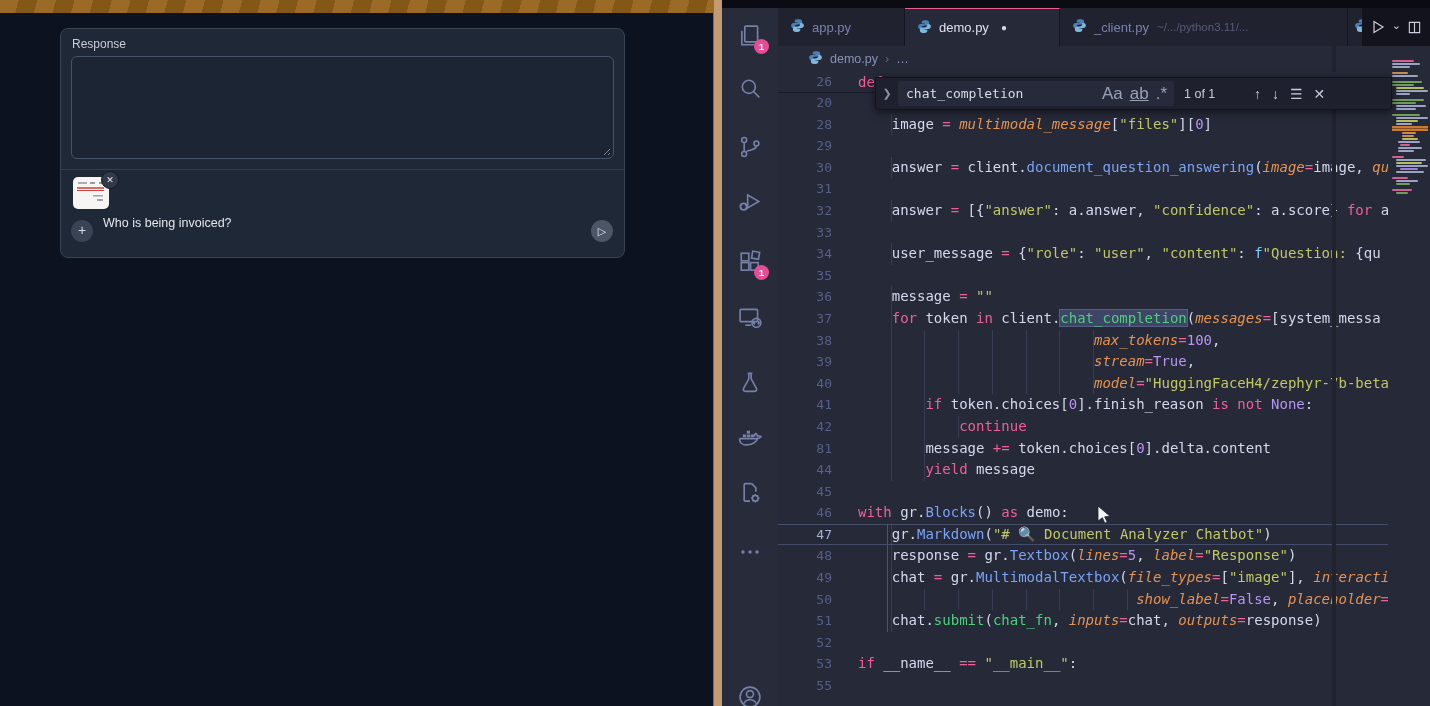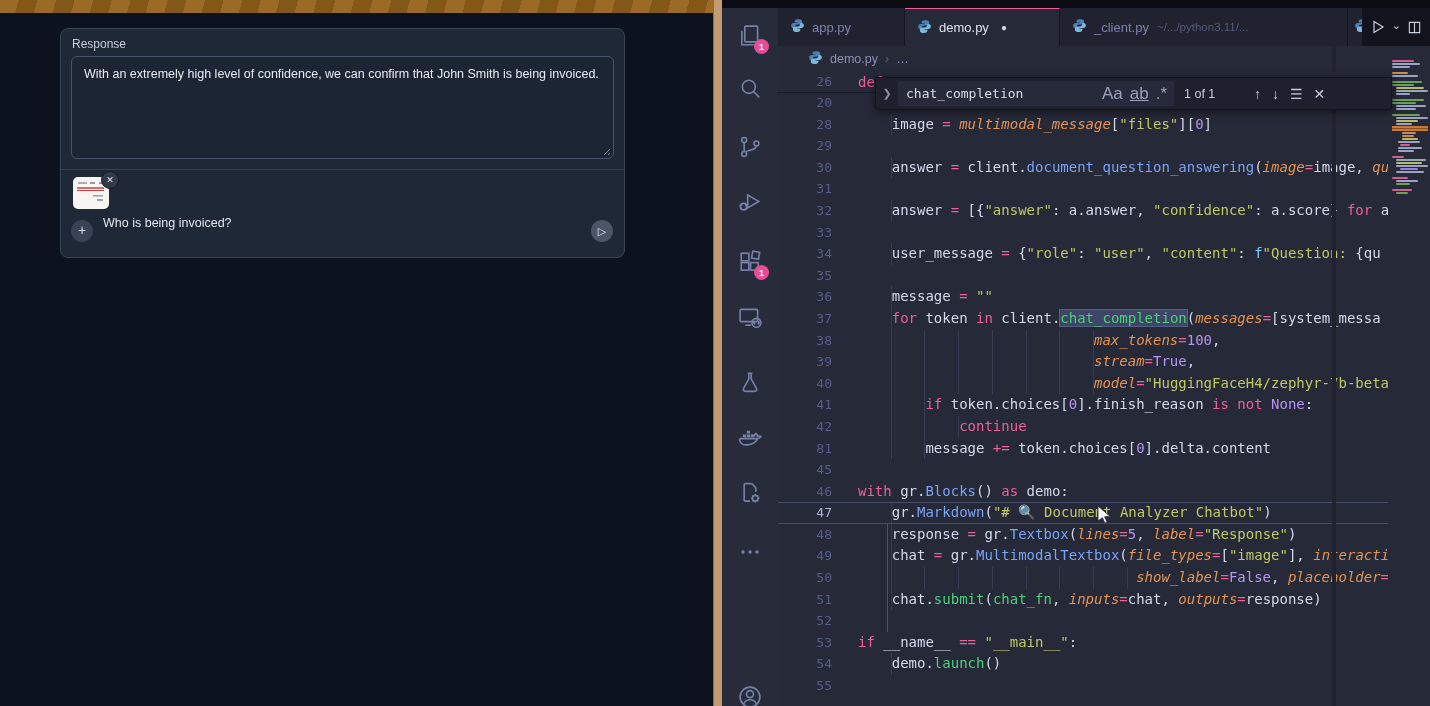--- a/index.html
+++ b/index.html
@@ -106,21 +106,20 @@
 </style>
 </head>
 <body>
 
 <div class="browser-strip"></div>
 
 <div class="gradio">
   <div class="panel">
     <div class="panel-label">Response</div>
     <div class="resp-box">
-      <div class="resp-text">With an extremely high level of confidence, we can confirm that John Smith is being invoiced.</div>
       <div class="resize-handle"></div>
     </div>
     <div class="panel-divider"></div>
     <div class="thumb"></div>
     <div class="thumb-x">✕</div>
     <div class="plus-btn">+</div>
     <div class="chat-text">Who is being invoiced?</div>
     <div class="send-btn">▷</div>
   </div>
 </div>
@@ -318,20 +317,24 @@
         </div>
         <div class="cl">
           <span class="num">42</span>
           <span class="txt"><span class="ind" style="width: 12ch;"></span><span class="t-k">continue</span></span>
         </div>
         <div class="cl">
           <span class="num">81</span>
           <span class="txt"><span class="ind" style="width: 8ch;"></span><span class="t-v">message </span><span class="t-o">+=</span><span class="t-v"> token.choices[</span><span class="t-d">0</span><span class="t-v">].delta.content</span></span>
         </div>
         <div class="cl">
+          <span class="num">44</span>
+          <span class="txt"><span class="ind" style="width: 8ch;"></span><span class="t-k">yield</span><span class="t-v"> message</span></span>
+        </div>
+        <div class="cl">
           <span class="num">45</span>
           <span class="txt"></span>
         </div>
         <div class="cl">
           <span class="num">46</span>
           <span class="txt"><span class="t-k">with</span><span class="t-v"> gr.</span><span class="t-f">Blocks</span><span class="t-v">() </span><span class="t-k">as</span><span class="t-v"> demo:</span></span>
         </div>
         <div class="cl cur">
           <span class="num">47</span>
           <span class="txt"><span class="ind" style="width: 4ch;"></span><span class="t-v">gr.</span><span class="t-f">Markdown</span><span class="t-v">(</span><span class="t-s">"# 🔍 Document Analyzer Chatbot"</span><span class="t-v">)</span></span>
@@ -352,24 +355,20 @@
           <span class="num">51</span>
           <span class="txt"><span class="ind" style="width: 4ch;"></span><span class="t-v">chat.</span><span class="t-g">submit</span><span class="t-v">(</span><span class="t-g">chat_fn</span><span class="t-v">, </span><span class="t-p">inputs</span><span class="t-o">=</span><span class="t-v">chat, </span><span class="t-p">outputs</span><span class="t-o">=</span><span class="t-v">response)</span></span>
         </div>
         <div class="cl">
           <span class="num">52</span>
           <span class="txt"></span>
         </div>
         <div class="cl">
           <span class="num">53</span>
           <span class="txt"><span class="t-k">if</span><span class="t-v"> __name__ </span><span class="t-o">==</span><span class="t-v"> </span><span class="t-s">"__main__"</span><span class="t-v">:</span></span>
-        </div>
-        <div class="cl">
-          <span class="num">54</span>
-          <span class="txt"><span class="ind" style="width: 4ch;"></span><span class="t-v">demo.</span><span class="t-g">launch</span><span class="t-v">()</span></span>
         </div>
         <div class="cl">
           <span class="num">55</span>
           <span class="txt"></span>
         </div>
       </div>
     <div class="active-guide" style="top:452px;height:108px;"></div>
   </div>
 
   <div class="findwidget">

